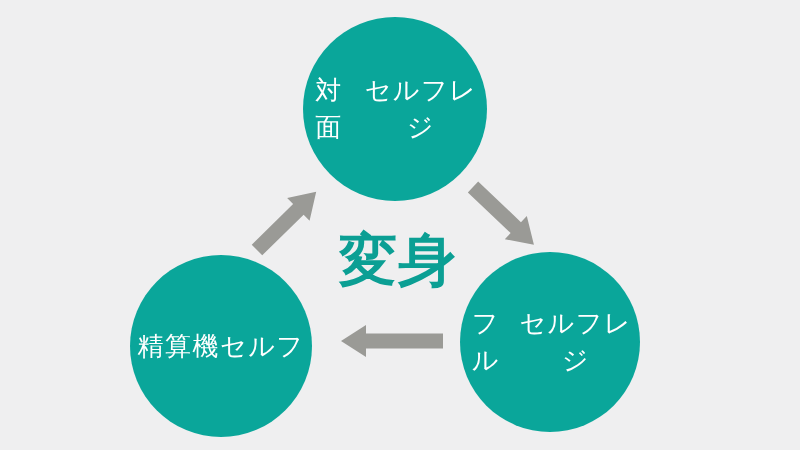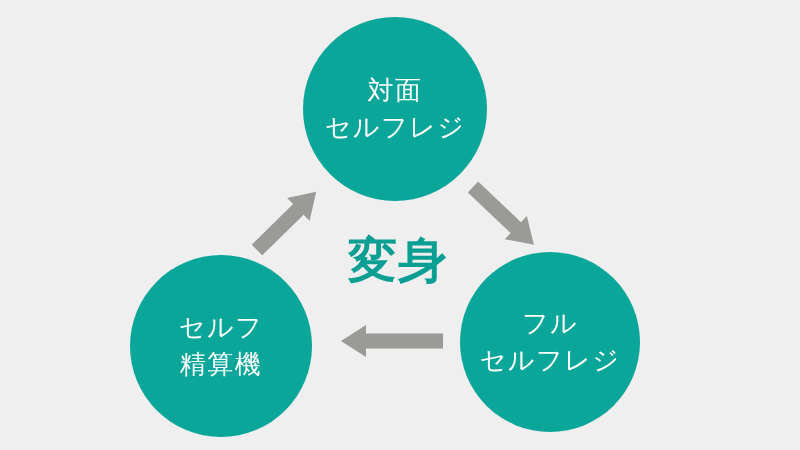--- a/index.html
+++ b/index.html
@@ -8,33 +8,33 @@
     font-family:"Liberation Sans","DejaVu Sans",sans-serif;
   }
   .canvas{
     position:relative;width:800px;height:450px;
     background:#efeff0;
   }
   .arrow-layer{position:absolute;left:0;top:0;width:800px;height:450px;display:block}
   .node{
     position:absolute;border-radius:50%;
     background:#0aa69a;color:#ffffff;
-    display:flex;flex-direction:column;align-items:center;justify-content:center;
+    display:flex;flex-direction:row;align-items:center;justify-content:center;
     text-align:center;
     font-size:26px;line-height:37px;letter-spacing:1.5px;
     font-weight:400;
   }
   .node-top{left:303px;top:17px;width:184px;height:184px}
   .node-bl{left:130px;top:255px;width:182px;height:182px}
   .node-br{left:460px;top:252px;width:180px;height:180px}
   .node .line{display:block}
   .center-label{
     position:absolute;left:298px;top:228px;width:200px;
     text-align:center;
-    font-size:49px;line-height:64px;font-weight:700;
+    font-size:58px;line-height:64px;font-weight:700;
     color:#0b9f94;letter-spacing:1px;
   }
 </style>
 </head>
 <body>
 
 <div class="canvas">
 
   <svg class="arrow-layer" viewBox="0 0 800 450" aria-hidden="true">
     <g transform="translate(257,250) rotate(-44.5)">
@@ -52,19 +52,19 @@
     <span class="line">対面</span>
     <span class="line">セルフレジ</span>
   </div>
 
   <div class="node node-br">
     <span class="line">フル</span>
     <span class="line">セルフレジ</span>
   </div>
 
   <div class="node node-bl">
+    <span class="line">精算機</span>
     <span class="line">セルフ</span>
-    <span class="line">精算機</span>
   </div>
 
   <div class="center-label">変身</div>
 
 </div>
 
 </body></html>

